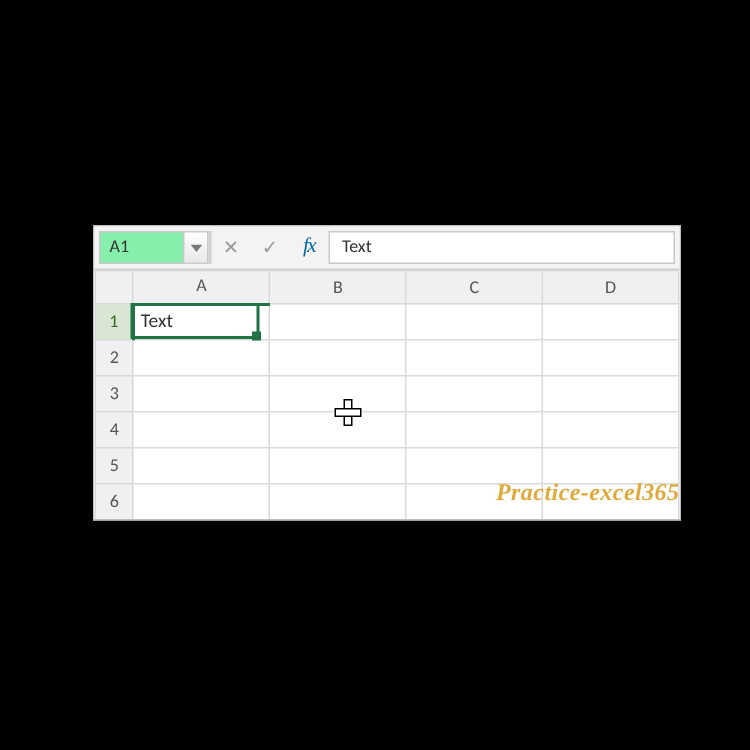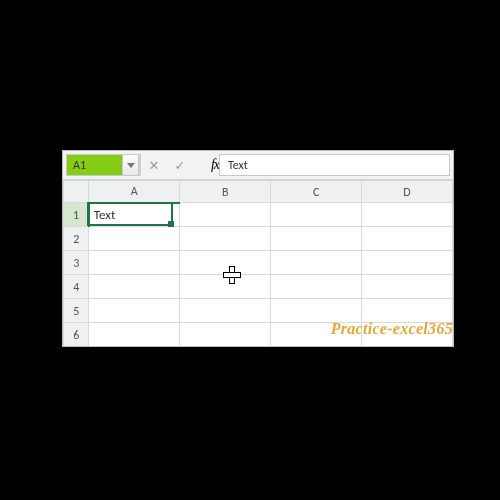--- a/index.html
+++ b/index.html
@@ -31,21 +31,21 @@
     border-right: 1px solid #d0d0d0;
     background: #fff;
     margin: 3px 0 3px 3px;
   }
   .name-box {
     width: 56px;
     height: 22px;
     padding: 0 6px;
     border: 1px solid #c8c8c8;
     border-right: none;
-    background: #84cc16;
+    background: #86efac;
     display: flex;
     align-items: center;
     font-size: 12px;
     color: #333;
   }
   .name-box-drop {
     width: 17px;
     height: 22px;
     border: 1px solid #c8c8c8;
     background: linear-gradient(#fefefe,#e8e8e8);
@@ -60,21 +60,21 @@
     margin: 3px 0;
   }
   .fb-btn {
     width: 26px;
     display: flex;
     align-items: center;
     justify-content: center;
     color: #9a9a9a;
     font-size: 13px;
   }
-  .fb-btn.fx { font-style: italic; font-family: "Times New Roman", serif; color: #000000; font-size: 14px; letter-spacing: -1px; justify-content: flex-end; }
+  .fb-btn.fx { font-style: italic; font-family: "Times New Roman", serif; color: #0369a1; font-size: 14px; letter-spacing: -1px; }
   .formula-input {
     flex: 1;
     display: flex;
     align-items: center;
     padding: 0 8px;
     background: #fff;
     border-left: 1px solid #d0d0d0;
     margin: 3px 3px 3px 0;
     border: 1px solid #c8c8c8;
     color: #333;

